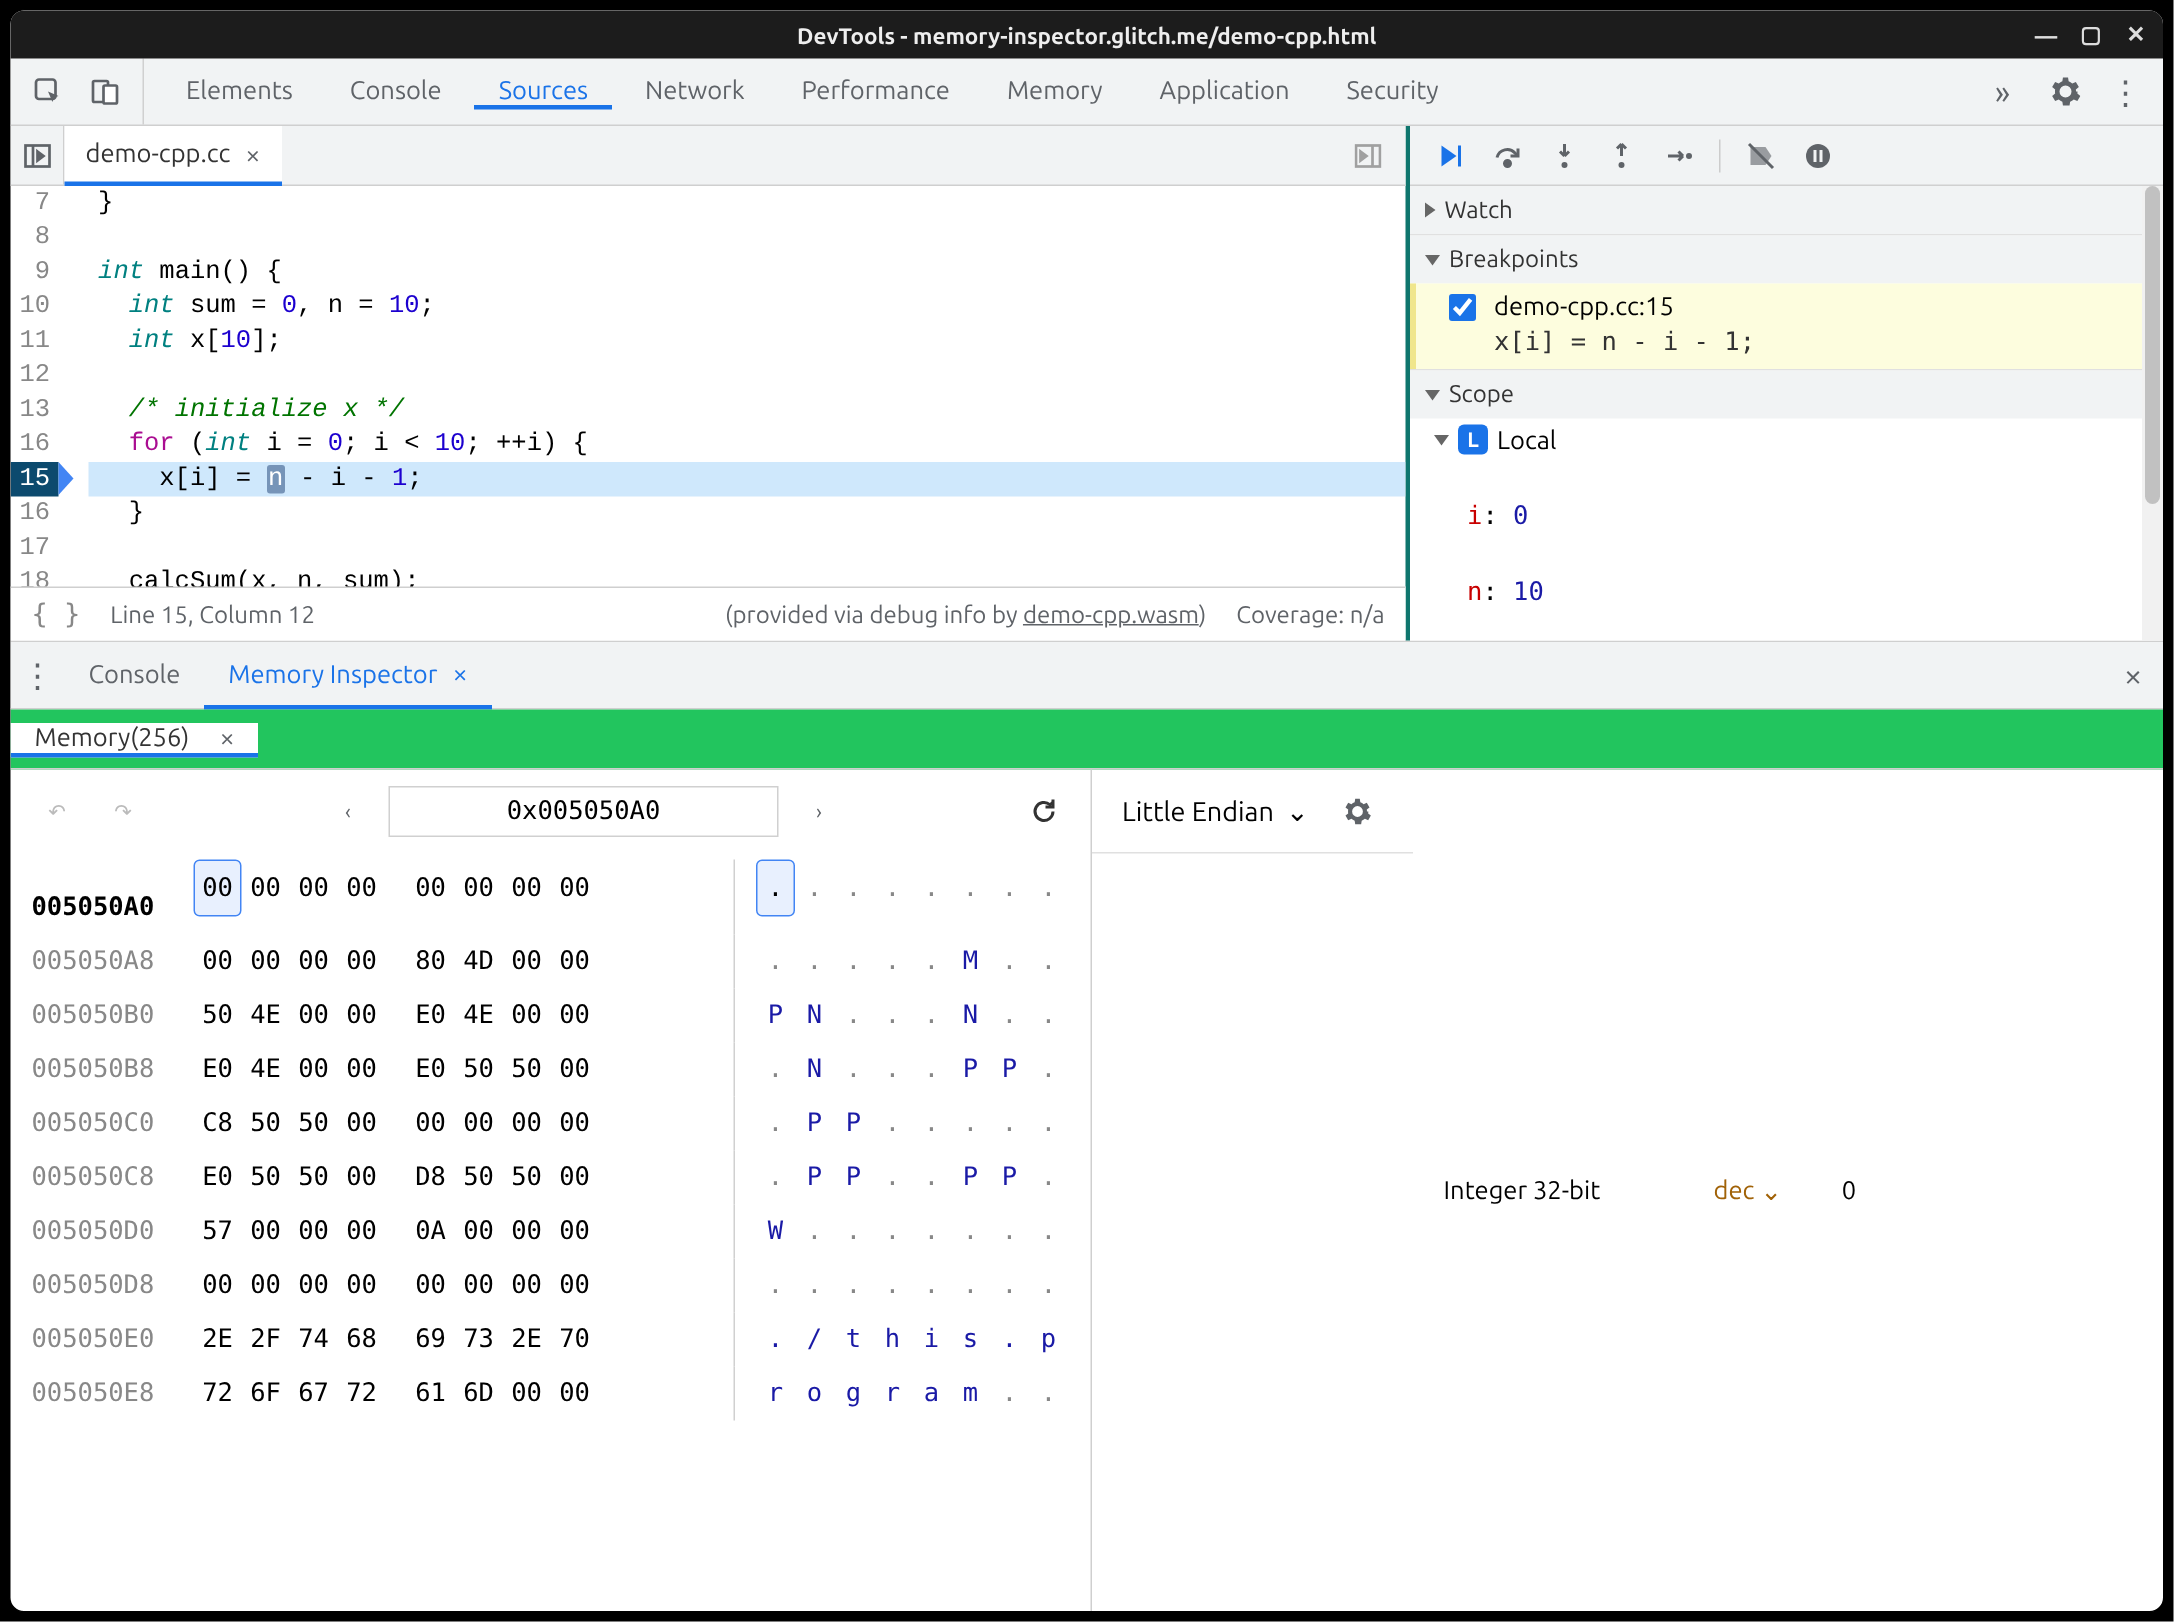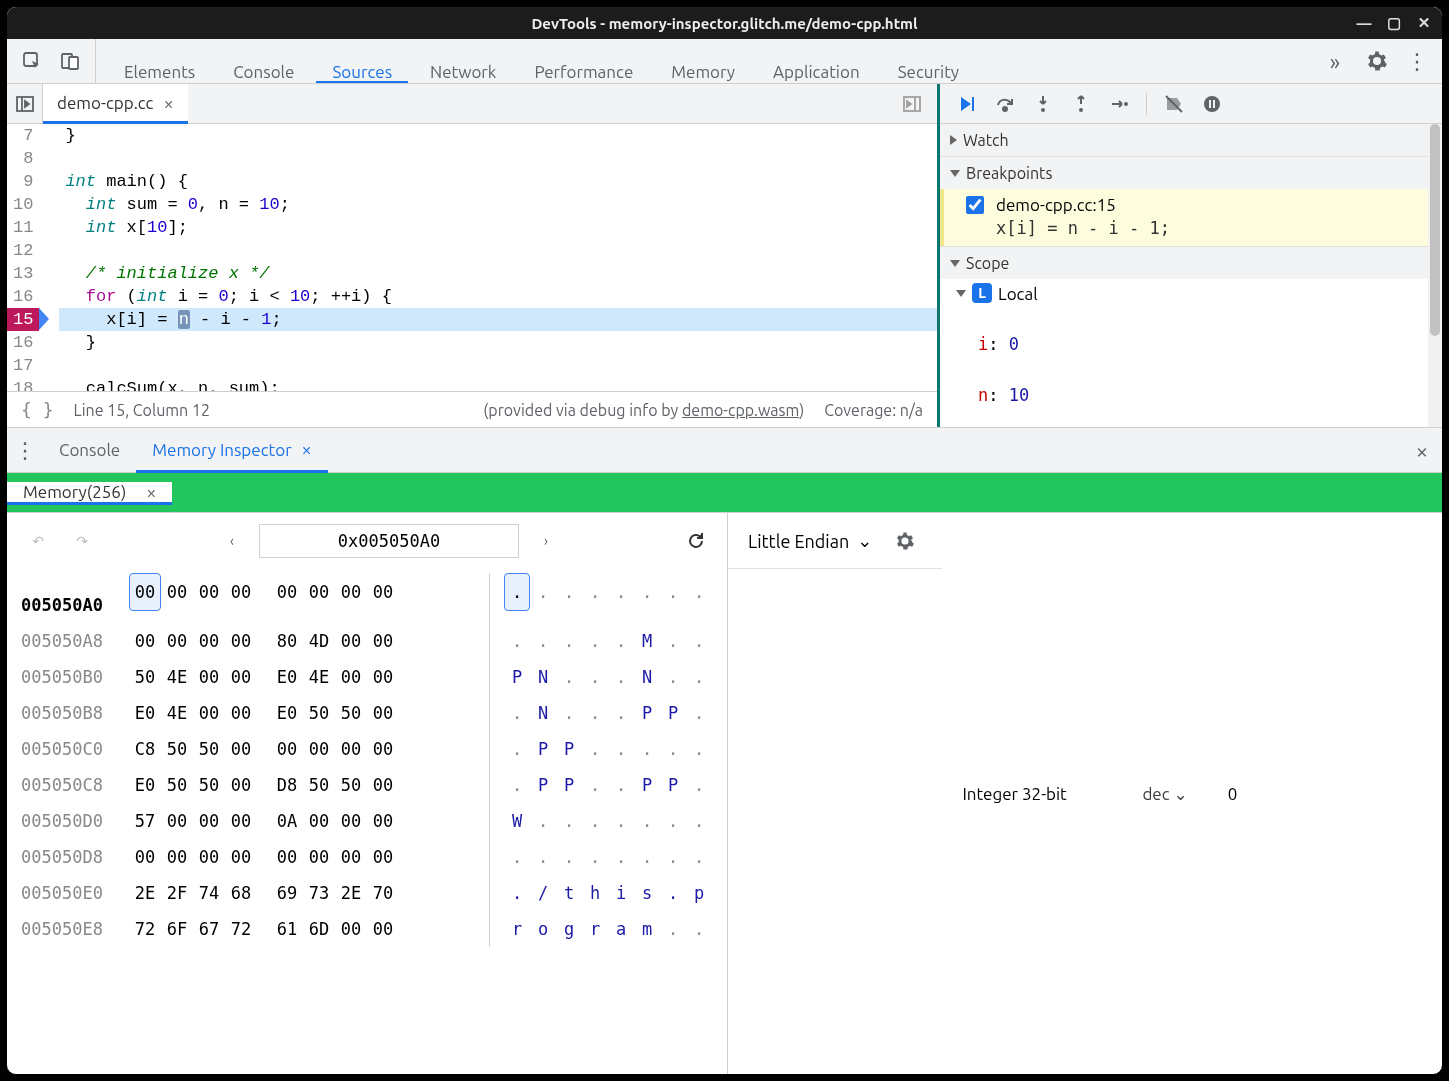--- a/index.html
+++ b/index.html
@@ -4,37 +4,37 @@
 <style>
 * { margin: 0; padding: 0; box-sizing: border-box; }
 body { font-family: "Segoe UI", Ubuntu, "Helvetica Neue", Arial, sans-serif; background: #000; width: 1449px; height: 1081px; overflow: hidden; font-size: 14px; }
 .frame { position: absolute; inset: 6px; background: #fff; border-radius: 10px; overflow: hidden; display: flex; flex-direction: column; border: 1px solid #000; }
 .titlebar { background: #1c1c1c; color: #eee; height: 32px; display: flex; align-items: center; justify-content: center; position: relative; font-size: 15px; font-weight: 700; }
 .win-controls { position: absolute; right: 10px; display: flex; gap: 14px; align-items: center; }
 .win-controls span { width: 16px; height: 16px; display: flex; align-items: center; justify-content: center; color: #ddd; font-weight: 700; }
 .toolbar { height: 45px; border-bottom: 1px solid #cfcfcf; display: flex; align-items: stretch; background: #f1f3f4; }
 .toolbar-left { display: flex; align-items: center; padding: 0 8px; gap: 4px; border-right: 1px solid #d0d0d0; }
 .icon-btn { width: 34px; height: 34px; display: flex; align-items: center; justify-content: center; color: #5f6368; border-radius: 3px; cursor: pointer; }
-.tabs { display: flex; align-items: flex-end; flex: 1; padding-left: 12px; gap: 6px; overflow: hidden; }
+.tabs { display: flex; align-items: center; flex: 1; padding-left: 12px; gap: 6px; overflow: hidden; }
 .tab { padding: 0 16px; display: flex; align-items: center; color: #5f6368; font-size: 17px; cursor: pointer; border-bottom: 3px solid transparent; margin-bottom: -1px; }
 .tab.active { color: #1a73e8; border-bottom-color: #1a73e8; }
 .toolbar-right { display: flex; align-items: center; padding: 0 8px; gap: 6px; }
 .main { flex: 1; display: flex; flex-direction: column; min-height: 0; }
 .sources-row { height: 344px; display: flex; border-bottom: 1px solid #cfcfcf; }
 .editor-pane { flex: 1; display: flex; flex-direction: column; border-right: 3px solid #0f766e; min-width: 0; }
 .file-tabs { height: 40px; display: flex; align-items: stretch; background: #f1f3f4; border-bottom: 1px solid #cfcfcf; }
 .file-tabs-left { width: 36px; border-right: 1px solid #cfcfcf; display: flex; align-items: center; justify-content: center; }
 .file-tab { padding: 0 14px; display: flex; align-items: center; gap: 10px; font-size: 17px; color: #333; cursor: pointer; border-bottom: 3px solid transparent; margin-bottom: -1px; }
 .file-tab.active { background: #fff; border-bottom-color: #1a73e8; }
 .file-tab .close { color: #5f6368; font-size: 18px; }
 .file-tabs-right { margin-left: auto; display: flex; align-items: center; padding: 0 8px; }
 .code-area { flex: 1; display: flex; font-family: Consolas, "Liberation Mono", monospace; font-size: 17px; line-height: 23px; overflow: hidden; position: relative; }
 .gutter { text-align: right; color: #888; padding-right: 10px; user-select: none; }
 .gutter .ln { padding: 0 6px; }
-.gutter .ln.exec { background: #be185d; color: #fff; position: relative; }
+.gutter .ln.exec { background: #0c4a6e; color: #fff; position: relative; }
 .gutter .ln.exec::after { content: ""; position: absolute; right: -10px; top: 0; border: 11.5px solid transparent; border-left: 10px solid #4285f4; border-right: 0; }
 .code { flex: 1; white-space: pre; padding-left: 16px; }
 .code-line { min-height: 23px; }
 .code-line.exec { background: #cfe8fc; margin-left: -6px; padding-left: 6px; }
 .kw { color: #aa0d91; } .ty { color: #008080; font-style: italic; } .num { color: #1c00cf; } .cm { color: #007400; font-style: italic; } .hl { background: #7694b8; color: #fff; border-radius: 2px; padding: 0 1px; }
 .editor-status { height: 36px; border-top: 1px solid #cfcfcf; display: flex; align-items: center; padding: 0 14px; gap: 20px; font-size: 16px; color: #5f6368; background: #fff; }
 .editor-status .spacer { flex: 1; }
 .editor-status a { color: #5f6368; text-decoration: underline; }
 .editor-status .braces { font-family: monospace; font-size: 18px; color: #888; }
 .sidebar { width: 502px; display: flex; flex-direction: column; background: #fff; position: relative; }
@@ -78,21 +78,21 @@
 .hex-sep { width: 1px; background: #d0d0d0; align-self: stretch; margin: 0 14px; }
 .ascii { flex: 1; }
 .ascii span { display: inline-block; width: 26px; text-align: center; color: #888; }
 .ascii span.c { color: #1a1aa6; }
 .ascii span.sel { border: 1px solid #4285f4; border-radius: 4px; background: #e8f0fe; color: #000; }
 .mem-right { flex: 1; display: flex; flex-direction: row; }
 .mem-right-header { height: 56px; display: flex; align-items: center; padding: 0 20px; font-size: 18px; gap: 8px; border-bottom: 1px solid #e0e0e0; }
 .mem-right-header .spacer { flex: 1; }
 .value-row { display: flex; align-items: center; padding: 12px 20px; font-size: 17px; gap: 40px; }
 .value-row .type { width: 140px; }
-.value-row .fmt { color: #404040; display: flex; align-items: center; gap: 4px; }
+.value-row .fmt { color: #a16207; display: flex; align-items: center; gap: 4px; }
 svg { display: block; }
 </style>
 </head>
 <body>
 
 <div class="frame">
   <div class="titlebar">
     <span>DevTools - memory-inspector.glitch.me/demo-cpp.html</span>
     <div class="win-controls">
       <span>—</span>

